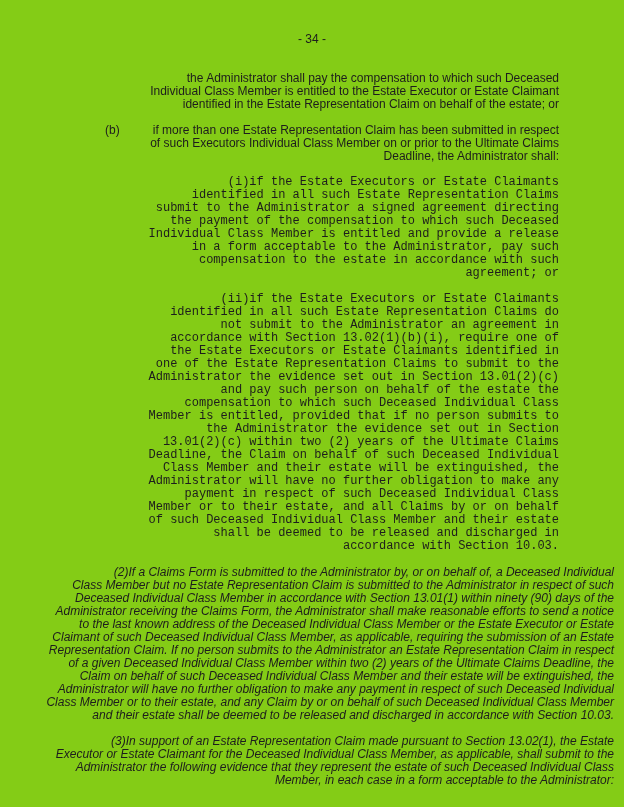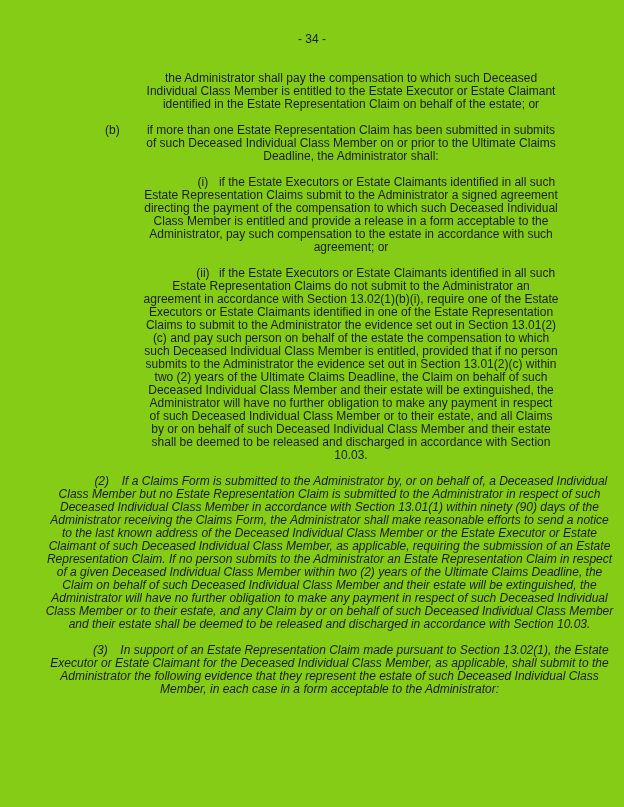--- a/index.html
+++ b/index.html
@@ -26,37 +26,38 @@
     text-align: center;
   }
   .content {
     position: absolute;
     top: 72px;
     left: 45px;
     width: 569px;
   }
   .content p {
     margin: 0 0 13px 0;
-    text-align: center;
+    text-align: right;
   }
   
   .indent-1 {
     margin-left: 98px !important;
     margin-right: 55px !important;
     position: relative;
   }
   
   .hang-label {
     position: absolute;
     left: -38px;
     top: 0;
   }
   
   .subclause {
     text-indent: 40px;
+    font-family: Liberation Mono, monospace;
   }
   .sub-label {
     display: inline-block;
     width: 32px;
     text-indent: 0;
   }
   
   .numbered {
     text-indent: 30px;
     font-style: italic;
@@ -71,21 +72,21 @@
 <body>
 
 <div class="page">
 
   <div class="page-number">- 34 -</div>
 
   <div class="content">
 
     <p class="indent-1">the Administrator shall pay the compensation to which such Deceased Individual Class Member is entitled to the Estate Executor or Estate Claimant identified in the Estate Representation Claim on behalf of the estate; or</p>
 
-    <p class="indent-1"><span class="hang-label">(b)</span><span>if more than one Estate Representation Claim has been submitted in submits of such Deceased Individual Class Member on or prior to the Ultimate Claims Deadline, the Administrator shall:</span></p>
+    <p class="indent-1"><span class="hang-label">(b)</span><span>if more than one Estate Representation Claim has been submitted in respect of such Executors Individual Class Member on or prior to the Ultimate Claims Deadline, the Administrator shall:</span></p>
 
     <p class="indent-1 subclause"><span class="sub-label">(i)</span><span>if the Estate Executors or Estate Claimants identified in all such Estate Representation Claims submit to the Administrator a signed agreement directing the payment of the compensation to which such Deceased Individual Class Member is entitled and provide a release in a form acceptable to the Administrator, pay such compensation to the estate in accordance with such agreement; or</span></p>
 
     <p class="indent-1 subclause"><span class="sub-label">(ii)</span><span>if the Estate Executors or Estate Claimants identified in all such Estate Representation Claims do not submit to the Administrator an agreement in accordance with Section 13.02(1)(b)(i), require one of the Estate Executors or Estate Claimants identified in one of the Estate Representation Claims to submit to the Administrator the evidence set out in Section 13.01(2)(c) and pay such person on behalf of the estate the compensation to which such Deceased Individual Class Member is entitled, provided that if no person submits to the Administrator the evidence set out in Section 13.01(2)(c) within two (2) years of the Ultimate Claims Deadline, the Claim on behalf of such Deceased Individual Class Member and their estate will be extinguished, the Administrator will have no further obligation to make any payment in respect of such Deceased Individual Class Member or to their estate, and all Claims by or on behalf of such Deceased Individual Class Member and their estate shall be deemed to be released and discharged in accordance with Section 10.03.</span></p>
 
     <p class="numbered"><span class="num-label">(2)</span><span>If a Claims Form is submitted to the Administrator by, or on behalf of, a Deceased Individual Class Member but no Estate Representation Claim is submitted to the Administrator in respect of such Deceased Individual Class Member in accordance with Section 13.01(1) within ninety (90) days of the Administrator receiving the Claims Form, the Administrator shall make reasonable efforts to send a notice to the last known address of the Deceased Individual Class Member or the Estate Executor or Estate Claimant of such Deceased Individual Class Member, as applicable, requiring the submission of an Estate Representation Claim. If no person submits to the Administrator an Estate Representation Claim in respect of a given Deceased Individual Class Member within two (2) years of the Ultimate Claims Deadline, the Claim on behalf of such Deceased Individual Class Member and their estate will be extinguished, the Administrator will have no further obligation to make any payment in respect of such Deceased Individual Class Member or to their estate, and any Claim by or on behalf of such Deceased Individual Class Member and their estate shall be deemed to be released and discharged in accordance with Section 10.03.</span></p>
 
     <p class="numbered"><span class="num-label">(3)</span><span>In support of an Estate Representation Claim made pursuant to Section 13.02(1), the Estate Executor or Estate Claimant for the Deceased Individual Class Member, as applicable, shall submit to the Administrator the following evidence that they represent the estate of such Deceased Individual Class Member, in each case in a form acceptable to the Administrator:</span></p>
 
   </div>

